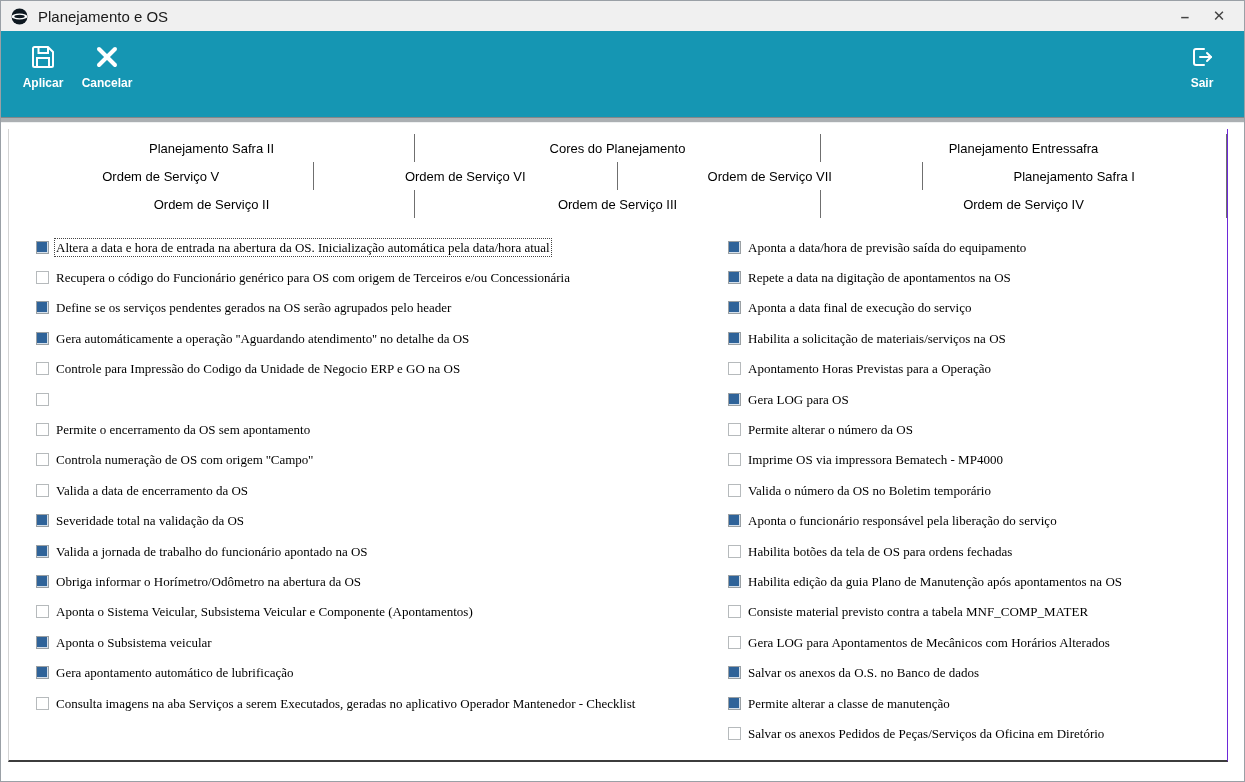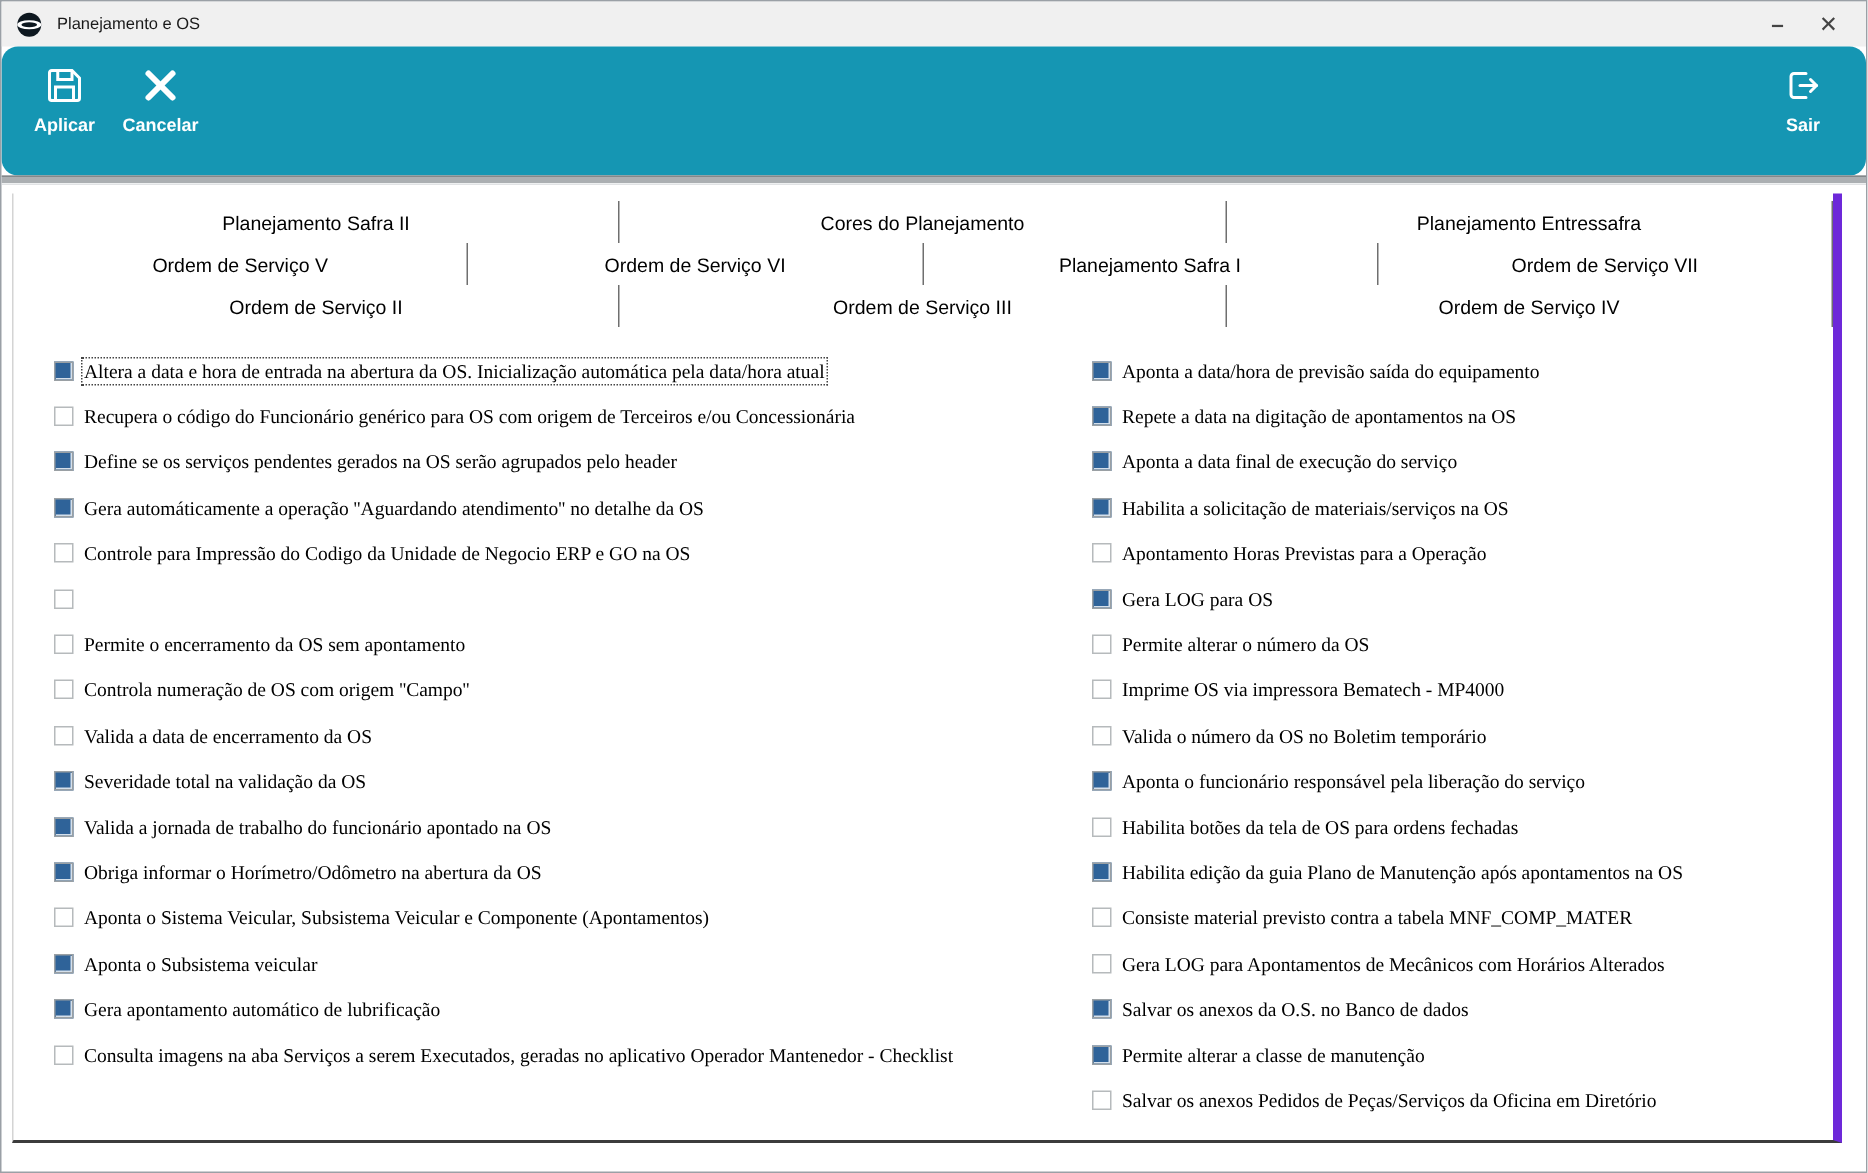--- a/index.html
+++ b/index.html
@@ -5,37 +5,37 @@
   html,body{margin:0;padding:0;background:#e8e8e8;}
   *{box-sizing:border-box;}
   .window{
     position:relative;width:1245px;height:782px;background:#fff;
     border:1px solid #9aa0a6;font-family:"Liberation Sans",sans-serif;
     overflow:hidden;
   }
   
   .titlebar{height:30px;background:#f0f0f0;display:flex;align-items:center;padding:0 8px 0 10px;}
   .app-icon{width:17px;height:17px;margin-right:10px;flex:0 0 auto;}
-  .title-text{font-size:11px;color:#1a1a1a;}
+  .title-text{font-size:15px;color:#1a1a1a;}
   .win-controls{margin-left:auto;display:flex;align-items:center;}
   .win-btn{width:34px;height:28px;display:flex;align-items:center;justify-content:center;
     color:#444;font-size:15px;cursor:default;}
   .win-btn.min{font-weight:bold;letter-spacing:0;}
   
   .toolbar{height:86px;display:flex;align-items:flex-start;padding:12px 14px 0 16px;}
   .tool-btn{display:flex;flex-direction:column;align-items:center;row-gap:5px;
     min-width:52px;margin-right:12px;color:#fff;cursor:default;}
   .tool-btn .lbl{font-size:12px;font-weight:bold;white-space:nowrap;}
   .tool-spacer{flex:1;}
   .tool-btn.exit{margin-right:2px;}
   
   .toolbar-edge{height:6px;background:#abafb2;border-top:1px solid #83878a;border-bottom:1px solid #eef0f1;}
   
   .page{position:absolute;left:7px;right:16px;top:128px;bottom:19px;background:#fff;
-    border-left:1px solid #d4d4d4;border-right:6px solid #6d28d9;border-bottom:2px solid #3c3c3c;}
+    border-left:1px solid #d4d4d4;border-right:1px solid #6d28d9;border-bottom:2px solid #3c3c3c;}
   .tab-rows{padding-top:5px;}
   .tab-row{display:flex;height:28px;}
   .tab{flex:1;display:flex;align-items:center;justify-content:center;
     font-size:13px;color:#000;border-right:1px solid #6f6f6f;white-space:nowrap;cursor:default;}
   
   .content{display:flex;align-items:flex-start;padding:14px 0 0 27px;}
   .col{display:flex;flex-direction:column;font-family:Liberation Serif, serif;}
   .col.left{width:692px;flex:0 0 auto;}
   .opt-row{height:30.4px;display:flex;align-items:center;}
   .checkbox{width:13px;height:13px;flex:0 0 auto;background:#fff;
@@ -59,21 +59,21 @@
         <ellipse cx="8.5" cy="8.5" rx="5.2" ry="1.7" fill="#0e1820"></ellipse>
       </svg>
     </span>
     <span class="title-text">Planejamento e OS</span>
     <span class="win-controls">
       <span class="win-btn min">–</span>
       <span class="win-btn close">✕</span>
     </span>
   </div>
 
-  <div class="toolbar" id="toolbar" style="background: rgb(21, 150, 179); border-radius: 11px;">
+  <div class="toolbar" id="toolbar" style="background: rgb(21, 150, 179);">
     <div class="tool-btn">
       <span>
         <svg width="28" height="28" viewBox="0 0 28 28" fill="none" stroke="#ffffff" stroke-width="2">
           <path d="M4 5.5 A1.5 1.5 0 0 1 5.5 4 H19 L24 9 V22.5 A1.5 1.5 0 0 1 22.5 24 H5.5 A1.5 1.5 0 0 1 4 22.5 Z"></path>
           <path d="M9.5 4 V10 H19 V4.5"></path>
           <path d="M8 24 V15 H20 V24"></path>
         </svg>
       </span>
       <span class="lbl">Aplicar</span>
     </div>
@@ -103,22 +103,22 @@
   <div class="page">
     <div class="tab-rows" id="tab-rows">
         <div class="tab-row">
           <div class="tab">Planejamento Safra II</div>
           <div class="tab">Cores do Planejamento</div>
           <div class="tab">Planejamento Entressafra</div>
         </div>
         <div class="tab-row">
           <div class="tab">Ordem de Serviço V</div>
           <div class="tab">Ordem de Serviço VI</div>
+          <div class="tab">Ordem de Serviço VII</div>
           <div class="tab">Planejamento Safra I</div>
-          <div class="tab">Ordem de Serviço VII</div>
         </div>
         <div class="tab-row">
           <div class="tab">Ordem de Serviço II</div>
           <div class="tab">Ordem de Serviço III</div>
           <div class="tab">Ordem de Serviço IV</div>
         </div>
       </div>
     <div class="content">
       <div class="col left" id="col-left">
           <div class="opt-row">

